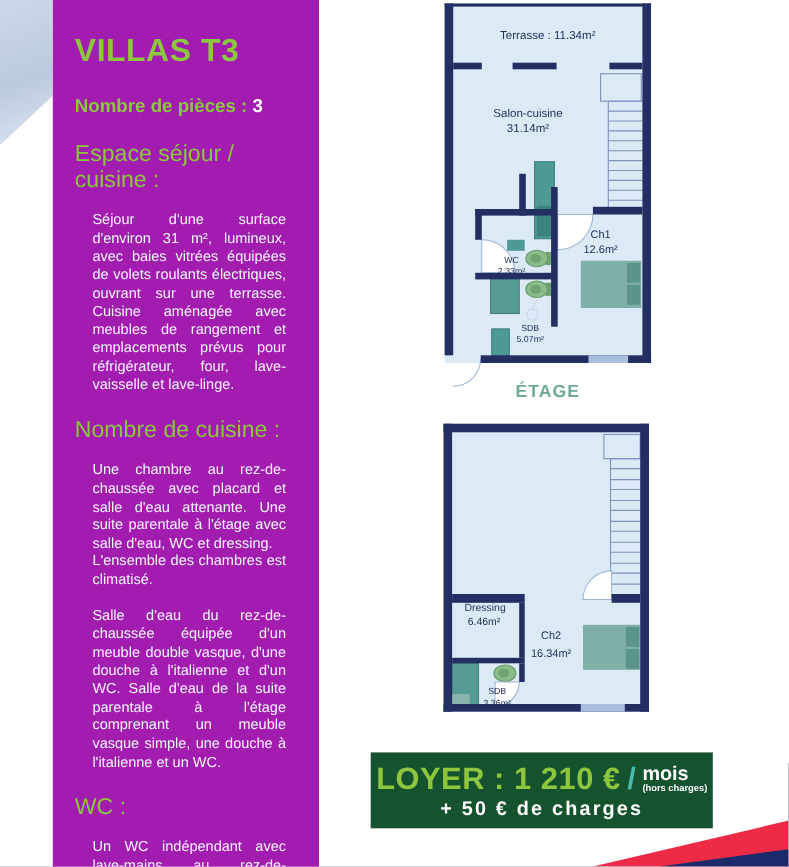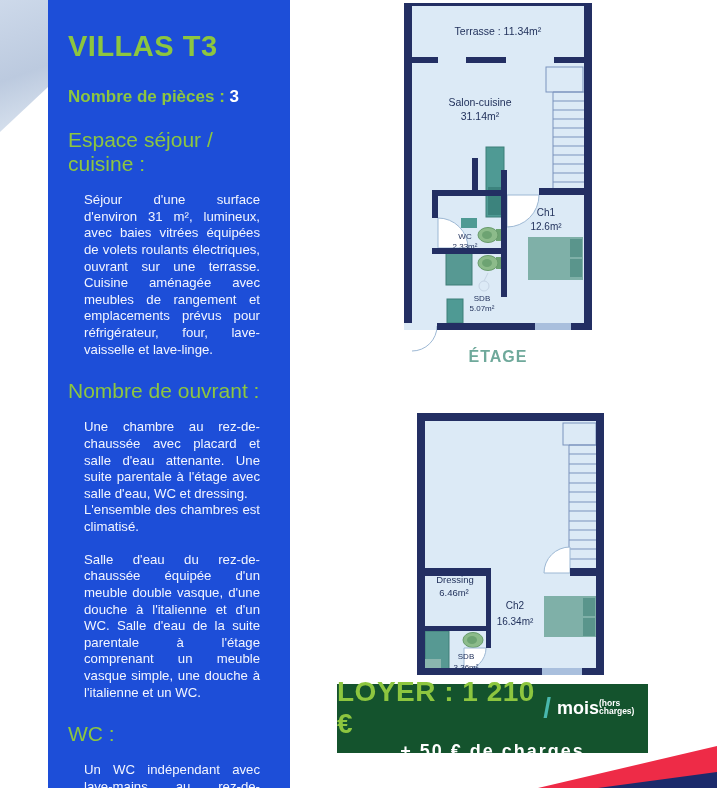--- a/index.html
+++ b/index.html
@@ -10,45 +10,45 @@
   
   .deco-topleft{position:absolute;left:0;top:0;width:48px;height:132px;
     background:linear-gradient(160deg,#cdd9ea 0%,#bccadf 55%,#dde6f1 100%);
     clip-path:polygon(0 0,100% 0,100% 66%,0 100%);}
   .deco-red{position:absolute;left:0;top:0;width:717px;height:788px;pointer-events:none;
     background:#ee2b47;clip-path:polygon(538px 788px,717px 746px,717px 788px);}
   .deco-navy{position:absolute;left:0;top:0;width:717px;height:788px;pointer-events:none;
     background:#1b2a6b;clip-path:polygon(598px 788px,717px 772px,717px 788px);}
 
   
-  .panel{position:absolute;left:48px;top:0;width:242px;height:788px;background:#1d4ed8;
+  .panel{position:absolute;left:48px;top:0;width:242px;height:788px;background:#a21caf;
          box-sizing:border-box;padding:16px 14px 0 20px;color:#ffffff;}
   .panel .title{color:#8dc63f;font-size:29px;font-weight:800;letter-spacing:.5px;margin:14px 0 0 0;}
   .pieces{margin-top:24px;font-size:17px;font-weight:700;color:#8dc63f;}
   .pieces .val{color:#ffffff;}
   .sec-h{color:#8dc63f;font-size:21px;font-weight:400;margin:21px 0 5px 0;}
   .sec-b{font-size:13.2px;line-height:1.26;text-align:justify;white-space:pre-line;margin:16px;
          color:#f2f5ff;}
 
   
   .plan{position:absolute;}
   .plan-rdc{left:404px;top:3px;width:188px;height:362px;}
-  .plan-etage{left:417px;top:385px;width:187px;height:270px;margin-top:28px;}
+  .plan-etage{left:403px;top:385px;width:187px;height:270px;}
   .etage-label{position:absolute;left:404px;top:348px;width:188px;text-align:center;
     color:#6fa99b;font-size:16px;font-weight:800;letter-spacing:1px;}
 
   svg text{font-family:"Liberation Sans","DejaVu Sans",sans-serif;fill:#22325c;}
 
   
   .banner{position:absolute;left:337px;top:684px;width:311px;height:69px;background:#14532d;
     display:flex;flex-direction:column;align-items:center;justify-content:center;gap:1px;}
   .banner-row1{display:flex;align-items:center;gap:6px;}
   .loyer{color:#8dc63f;font-size:28px;font-weight:800;letter-spacing:.5px;}
   .slash{color:#49b8ad;font-size:28px;font-weight:700;}
-  .per-wrap{display:flex;flex-direction:row;line-height:1;}
+  .per-wrap{display:flex;flex-direction:column;line-height:1;}
   .per{color:#ffffff;font-size:18px;font-weight:800;}
   .per-note{color:#ffffff;font-size:8.5px;font-weight:700;}
   .charges{color:#ffffff;font-size:18px;font-weight:700;letter-spacing:2px;text-align:right;}
 </style>
 </head>
 <body>
 
 <div class="page">
 
   <div class="deco-topleft"></div>
@@ -56,21 +56,21 @@
   <aside class="panel">
     <h1 class="title">VILLAS T3</h1>
     <div class="pieces">
       <span>Nombre de pièces :</span>
       <span class="val">3</span>
     </div>
 
     <h2 class="sec-h">Espace séjour / cuisine :</h2>
     <p class="sec-b">Séjour d'une surface d'environ 31 m², lumineux, avec baies vitrées équipées de volets roulants électriques, ouvrant sur une terrasse. Cuisine aménagée avec meubles de rangement et emplacements prévus pour réfrigérateur, four, lave-vaisselle et lave-linge.</p>
 
-    <h2 class="sec-h">Nombre de ouvrant :</h2>
+    <h2 class="sec-h">Nombre de cuisine :</h2>
     <p class="sec-b">Une chambre au rez-de-chaussée avec placard et salle d'eau attenante. Une suite parentale à l'étage avec salle d'eau, WC et dressing.
 L'ensemble des chambres est climatisé.</p>
 
     <p class="sec-b">Salle d'eau du rez-de-chaussée équipée d'un meuble double vasque, d'une douche à l'italienne et d'un WC. Salle d'eau de la suite parentale à l'étage comprenant un meuble vasque simple, une douche à l'italienne et un WC.</p>
 
     <h2 class="sec-h">WC :</h2>
     <p class="sec-b">Un WC indépendant avec lave-mains au rez-de-chaussée.
 Un WC dans la salle d'eau de la chambre du RDC
 Un WC dans la salle d'eau de la suite parentale de l'étage.</p>
 

